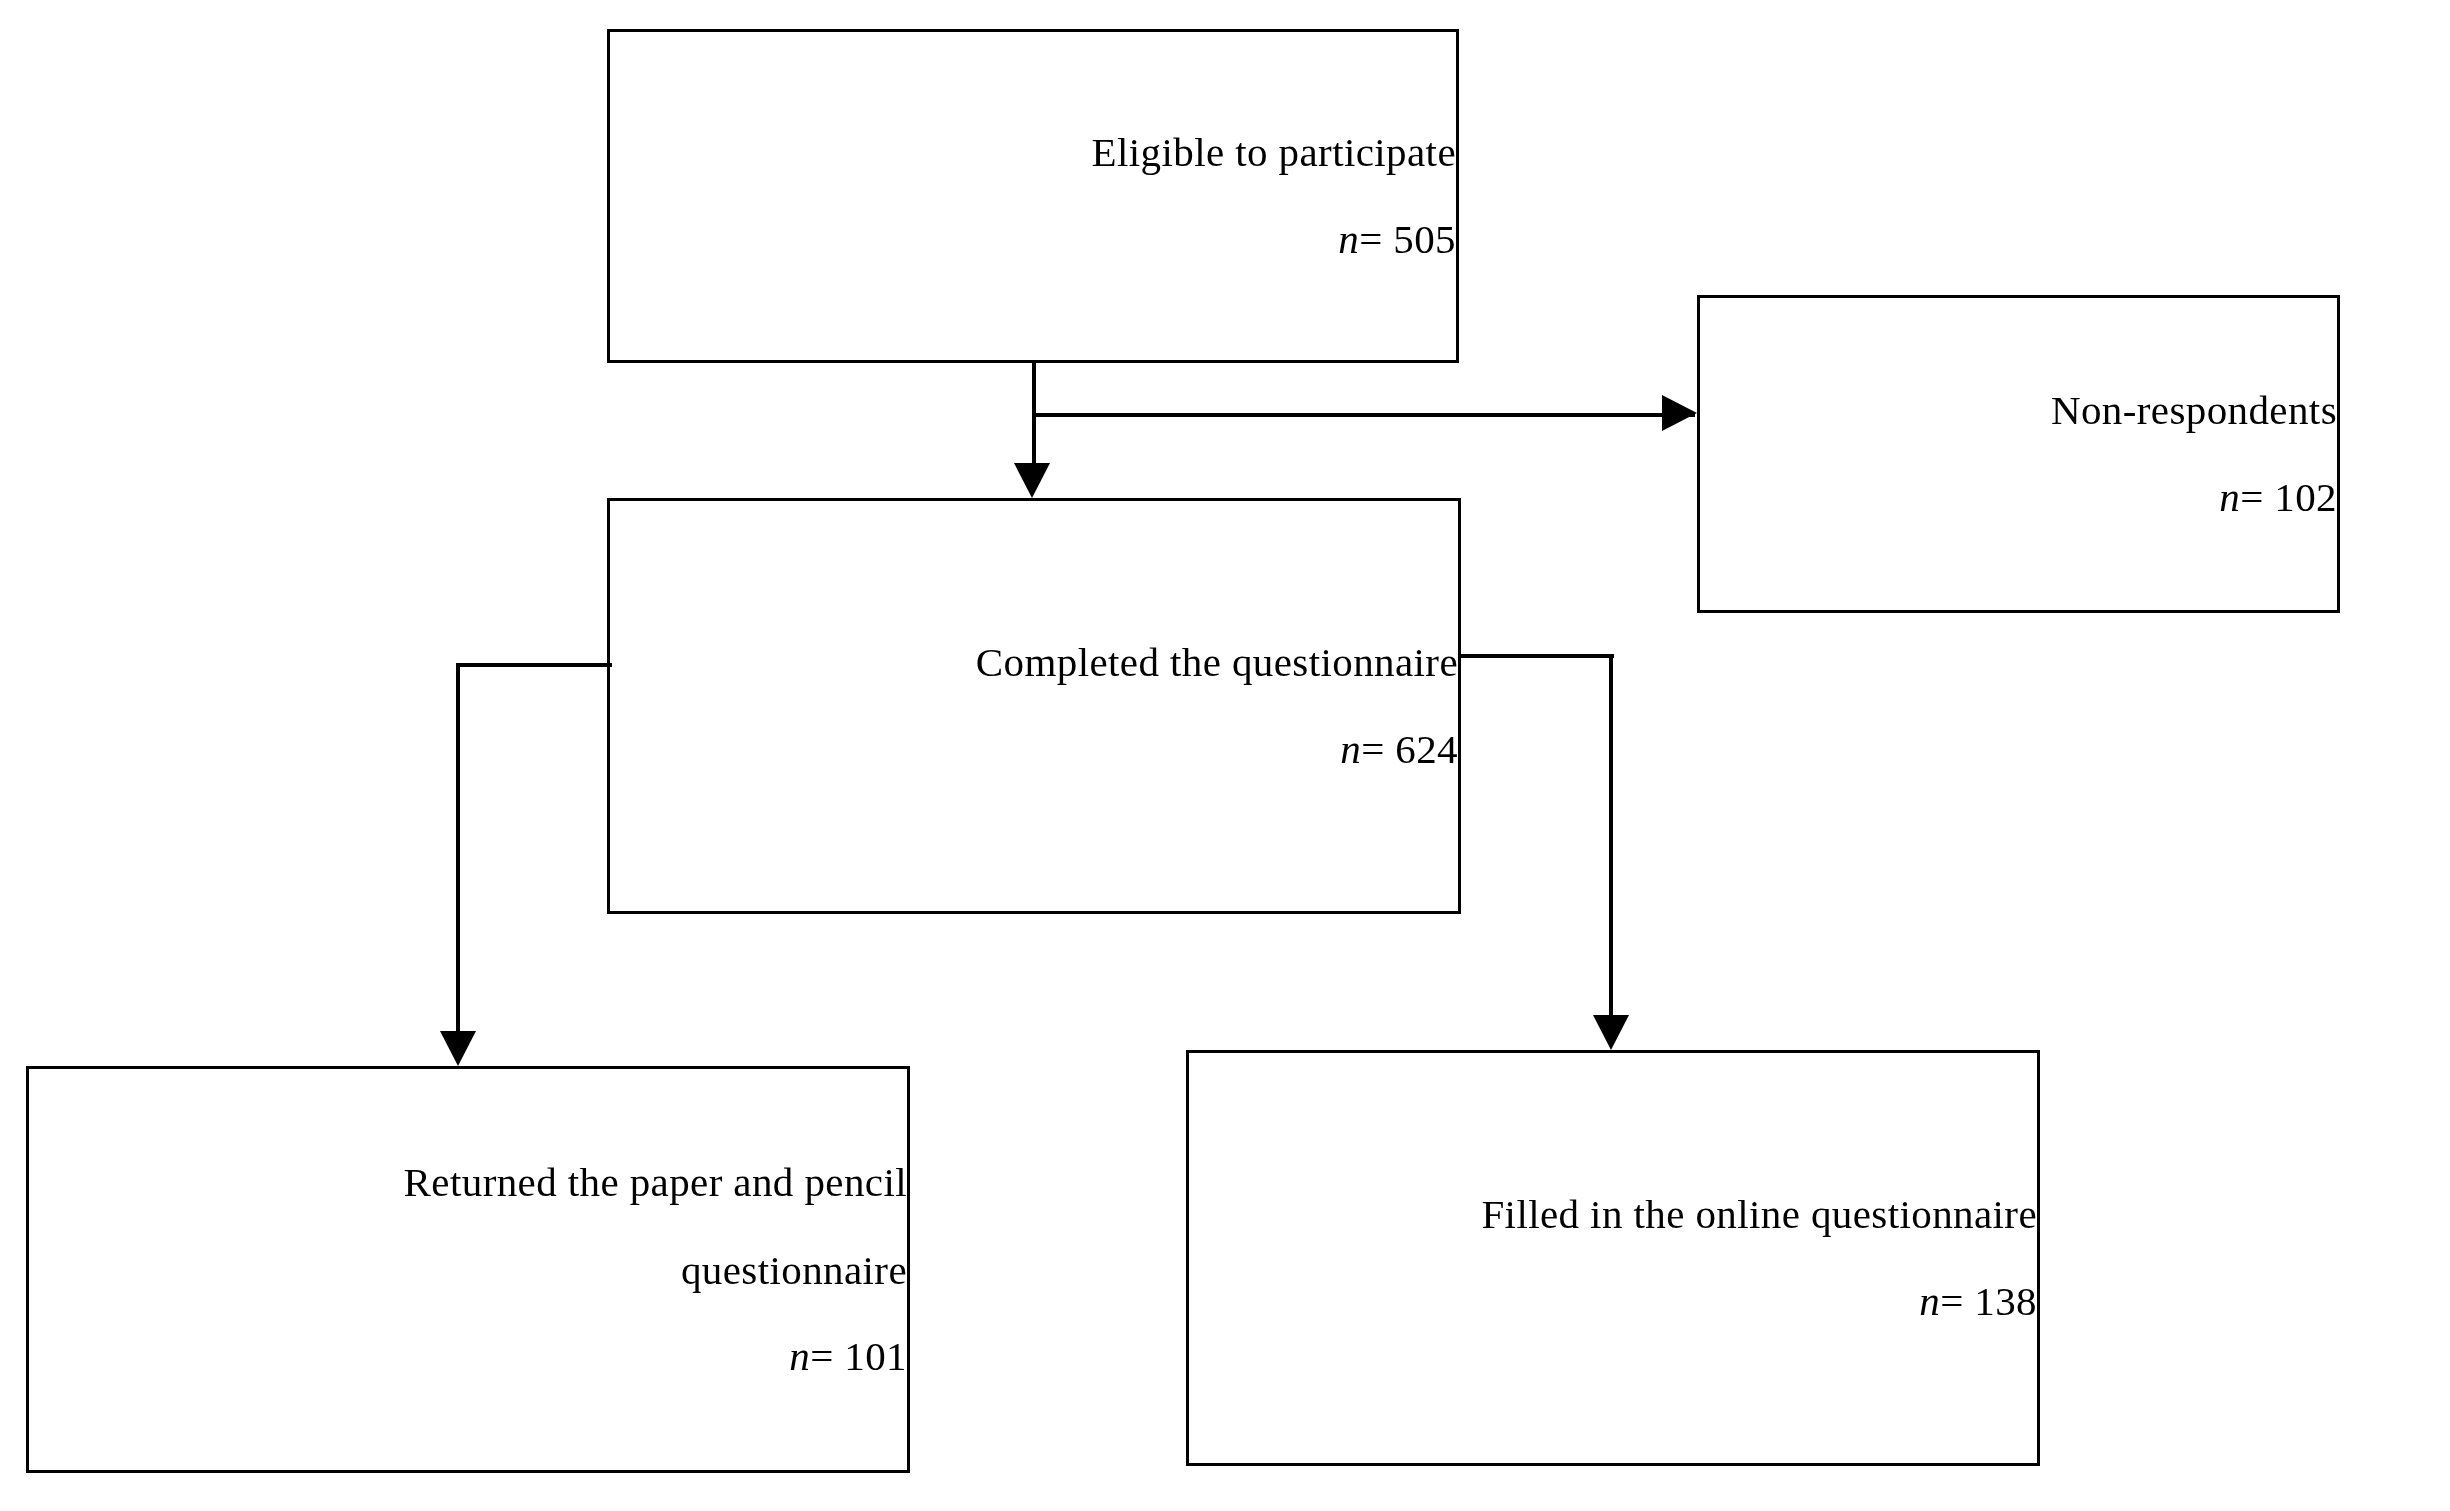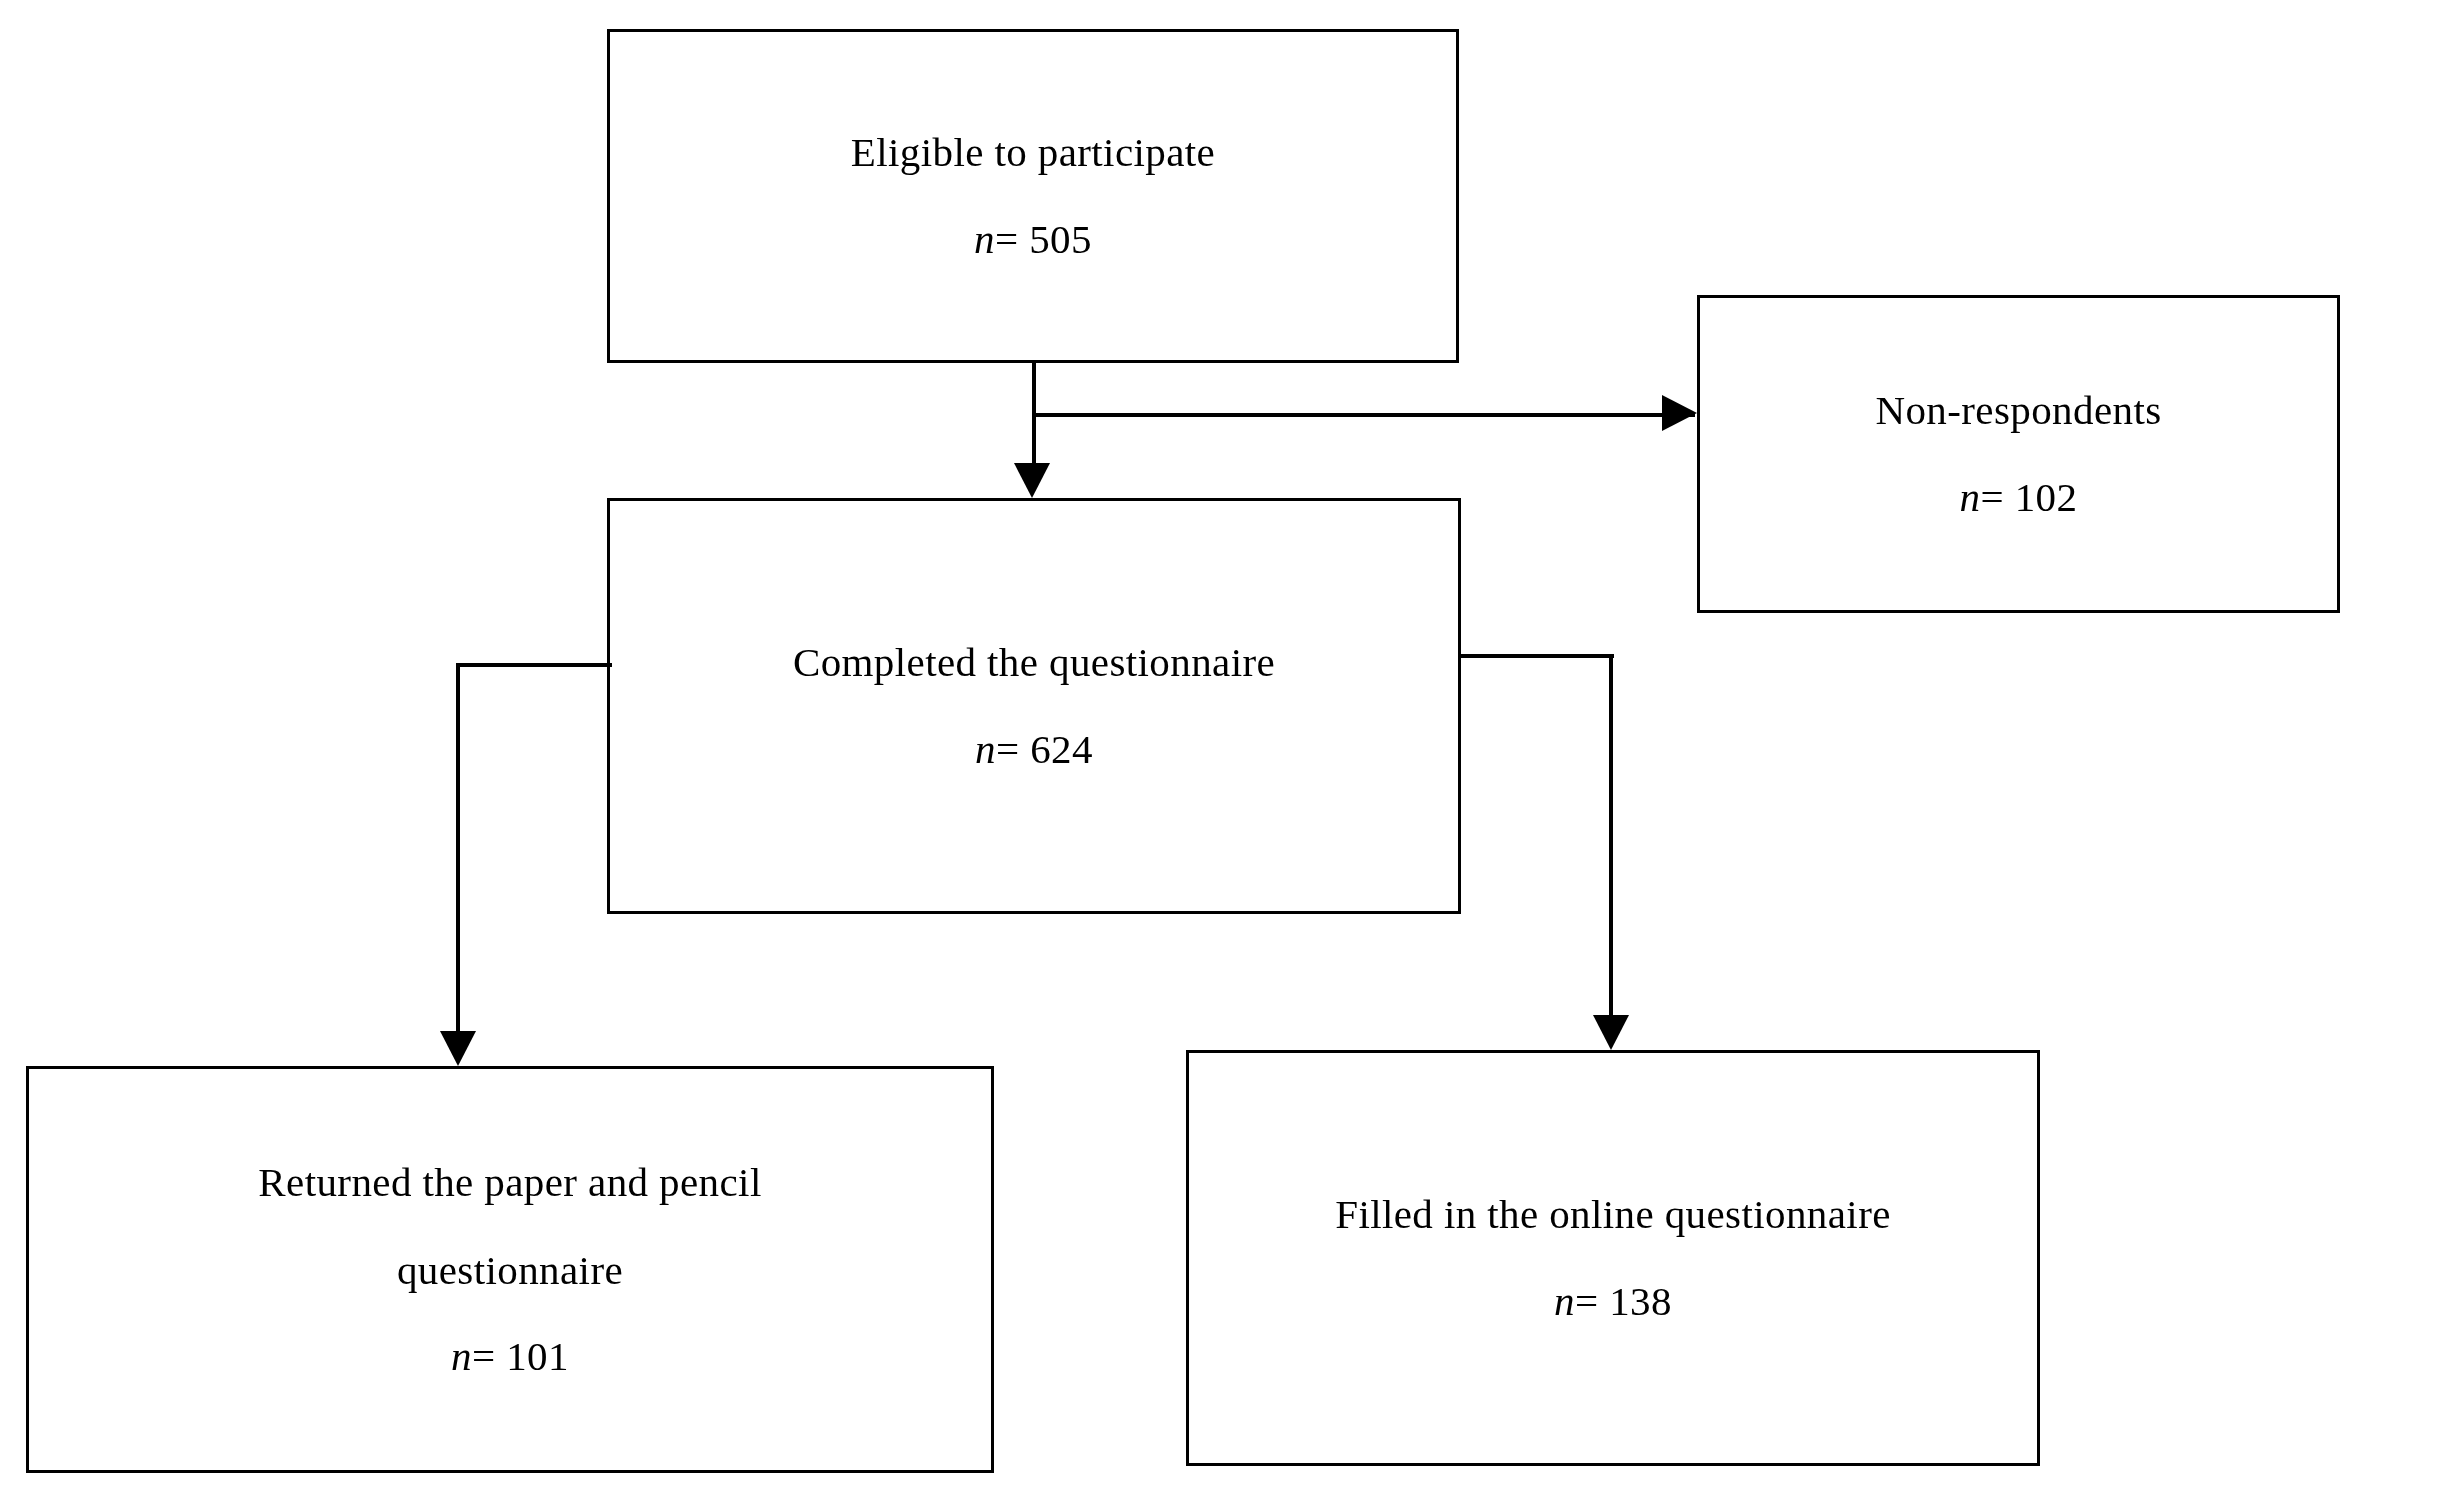--- a/index.html
+++ b/index.html
@@ -18,21 +18,21 @@
     background: #ffffff;
     overflow: hidden;
   }
   .node {
     position: absolute;
     box-sizing: border-box;
     border: 3.5px solid #000000;
     background: #ffffff;
     display: flex;
     flex-direction: column;
-    align-items: center;
+    align-items: flex-end;
     justify-content: center;
   }
   .node-line {
     text-align: center;
     font-size: 41px;
     line-height: 1.05;
     letter-spacing: 0.4px;
     white-space: nowrap;
   }
   .node-line.count {
@@ -64,21 +64,21 @@
     width: 0;
     height: 0;
     border-top: 18px solid transparent;
     border-bottom: 18px solid transparent;
     border-left: 35px solid #000000;
   }
   
   #node-eligible      { left: 607px;  top: 29px;   width: 852px; height: 334px; }
   #node-nonrespond    { left: 1697px; top: 295px;  width: 643px; height: 318px; }
   #node-completed     { left: 607px;  top: 498px;  width: 854px; height: 416px; }
-  #node-paper         { left: 26px;   top: 1066px; width: 968px; height: 407px; }
+  #node-paper         { left: 26px;   top: 1066px; width: 884px; height: 407px; }
   #node-online        { left: 1186px; top: 1050px; width: 854px; height: 416px; }
   
   #edge-eligible-stem { left: 1032px; top: 363px;  height: 107px; }
   #edge-branch-right  { left: 1032px; top: 413px;  width: 663px; }
   #arrow-to-nonresp   { left: 1662px; top: 395px; }
   #arrow-to-completed { left: 1014px; top: 463px; }
   #edge-left-h        { left: 456px;  top: 663px;  width: 156px; }
   #edge-left-v        { left: 456px;  top: 663px;  height: 370px; }
   #arrow-to-paper     { left: 440px;  top: 1031px; }
   #edge-right-h       { left: 1458px; top: 654px;  width: 156px; }

